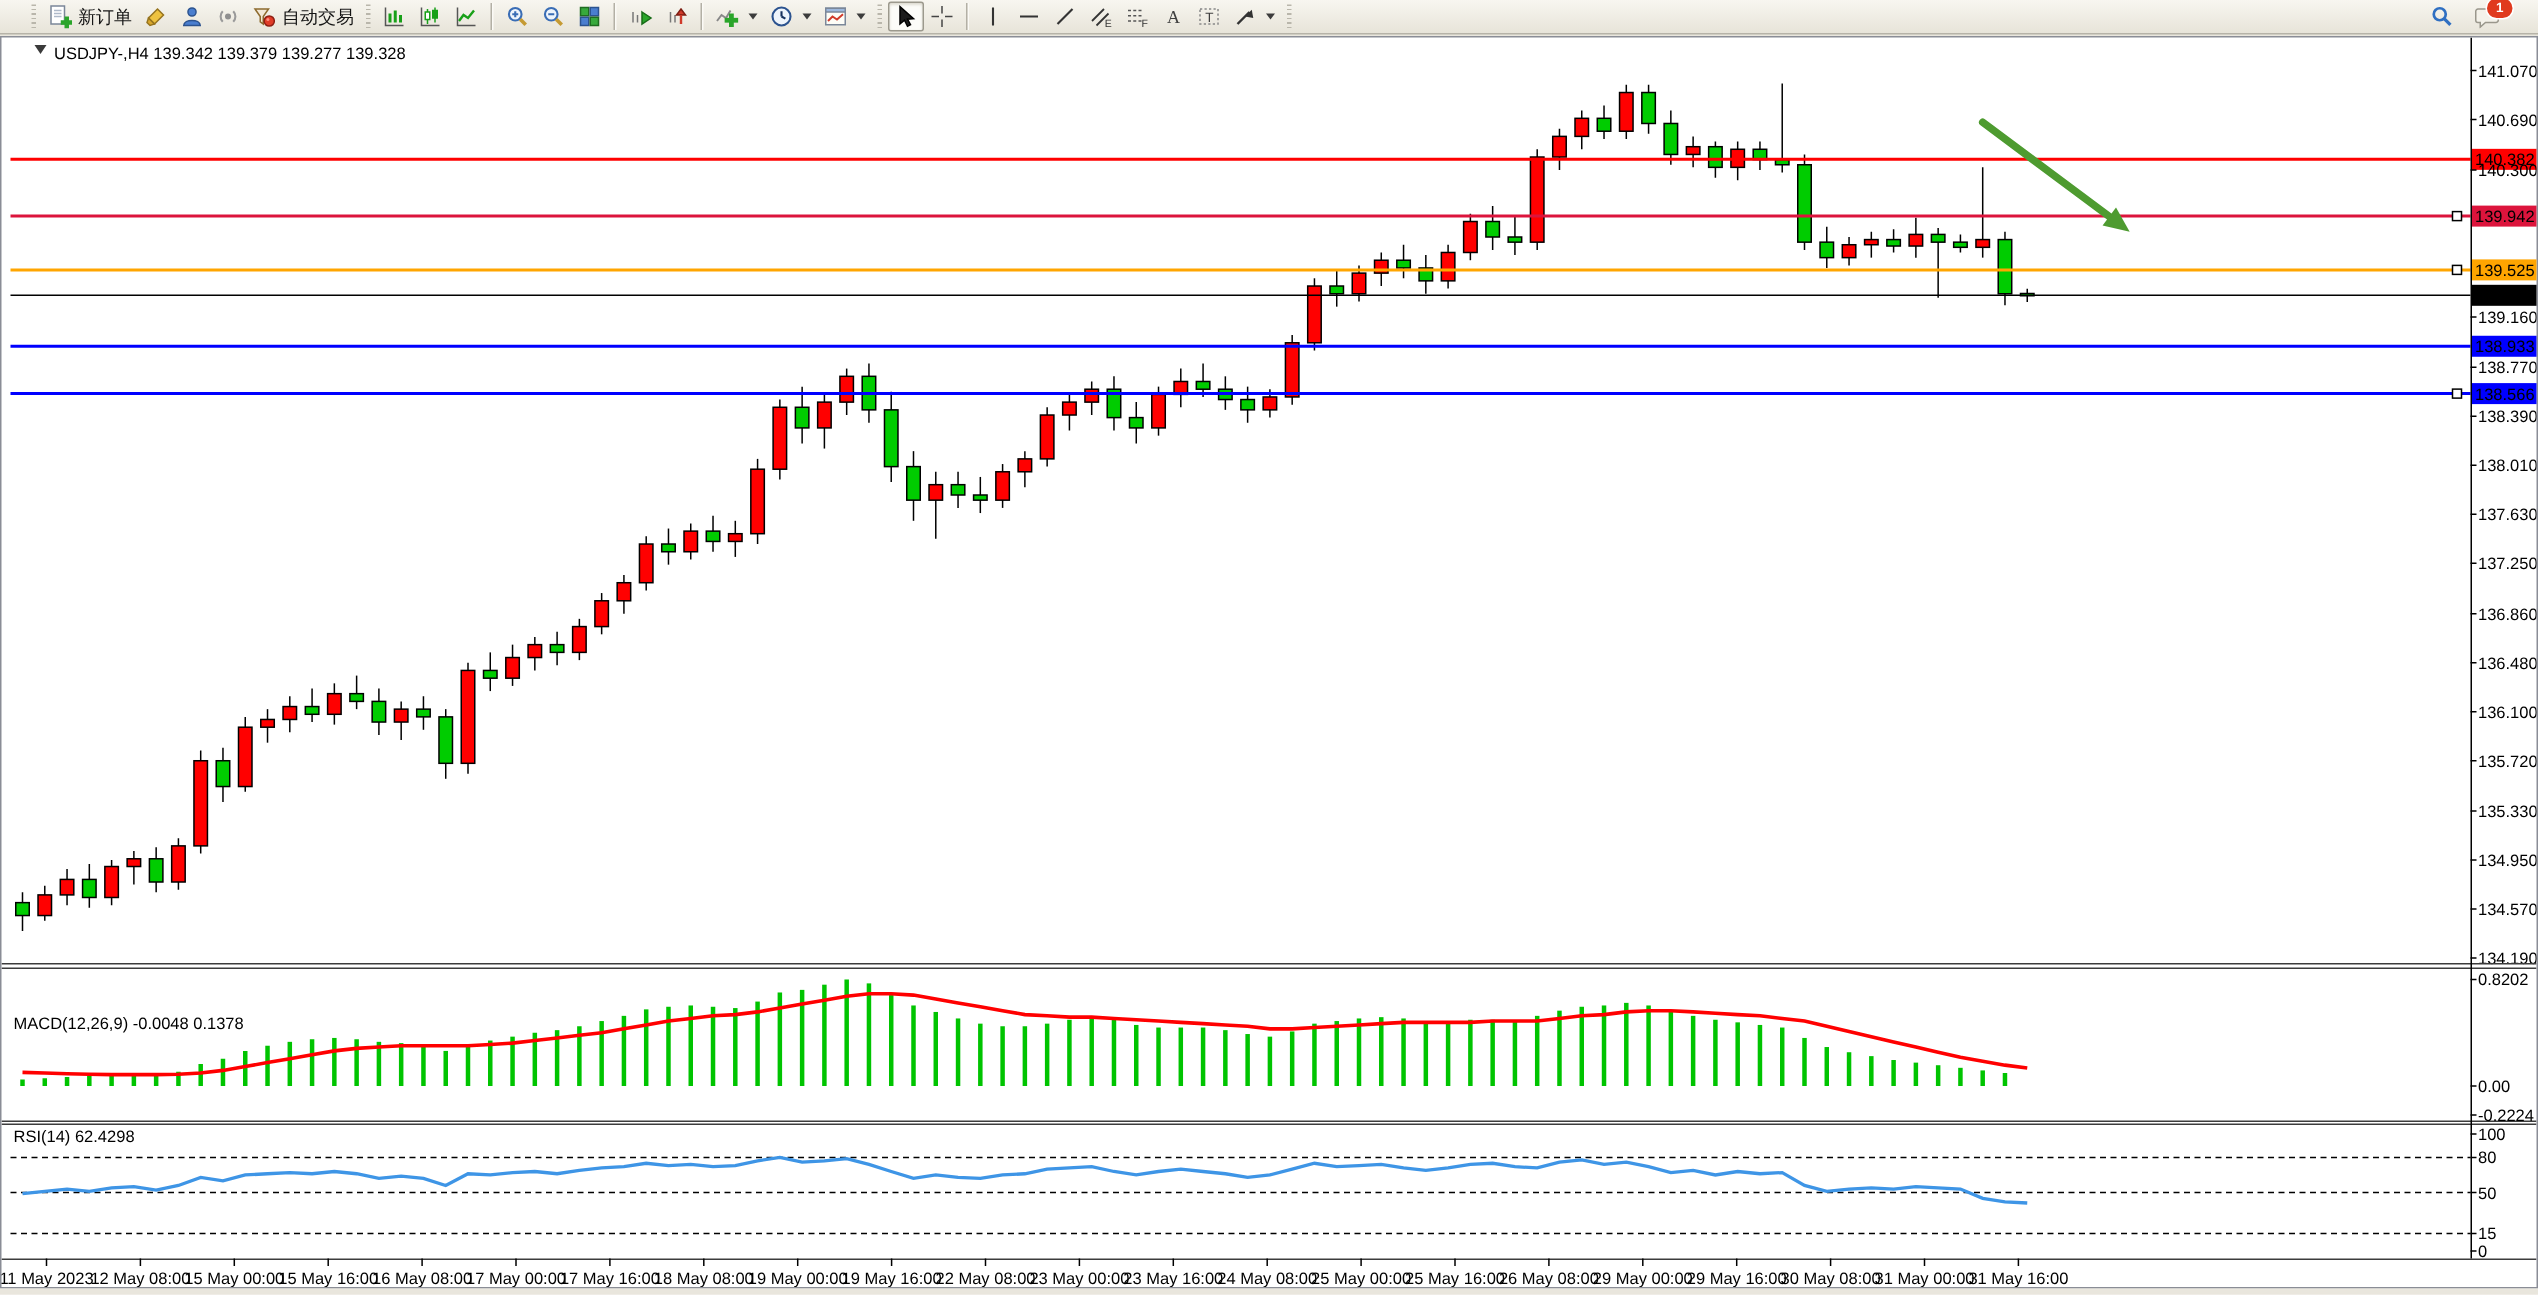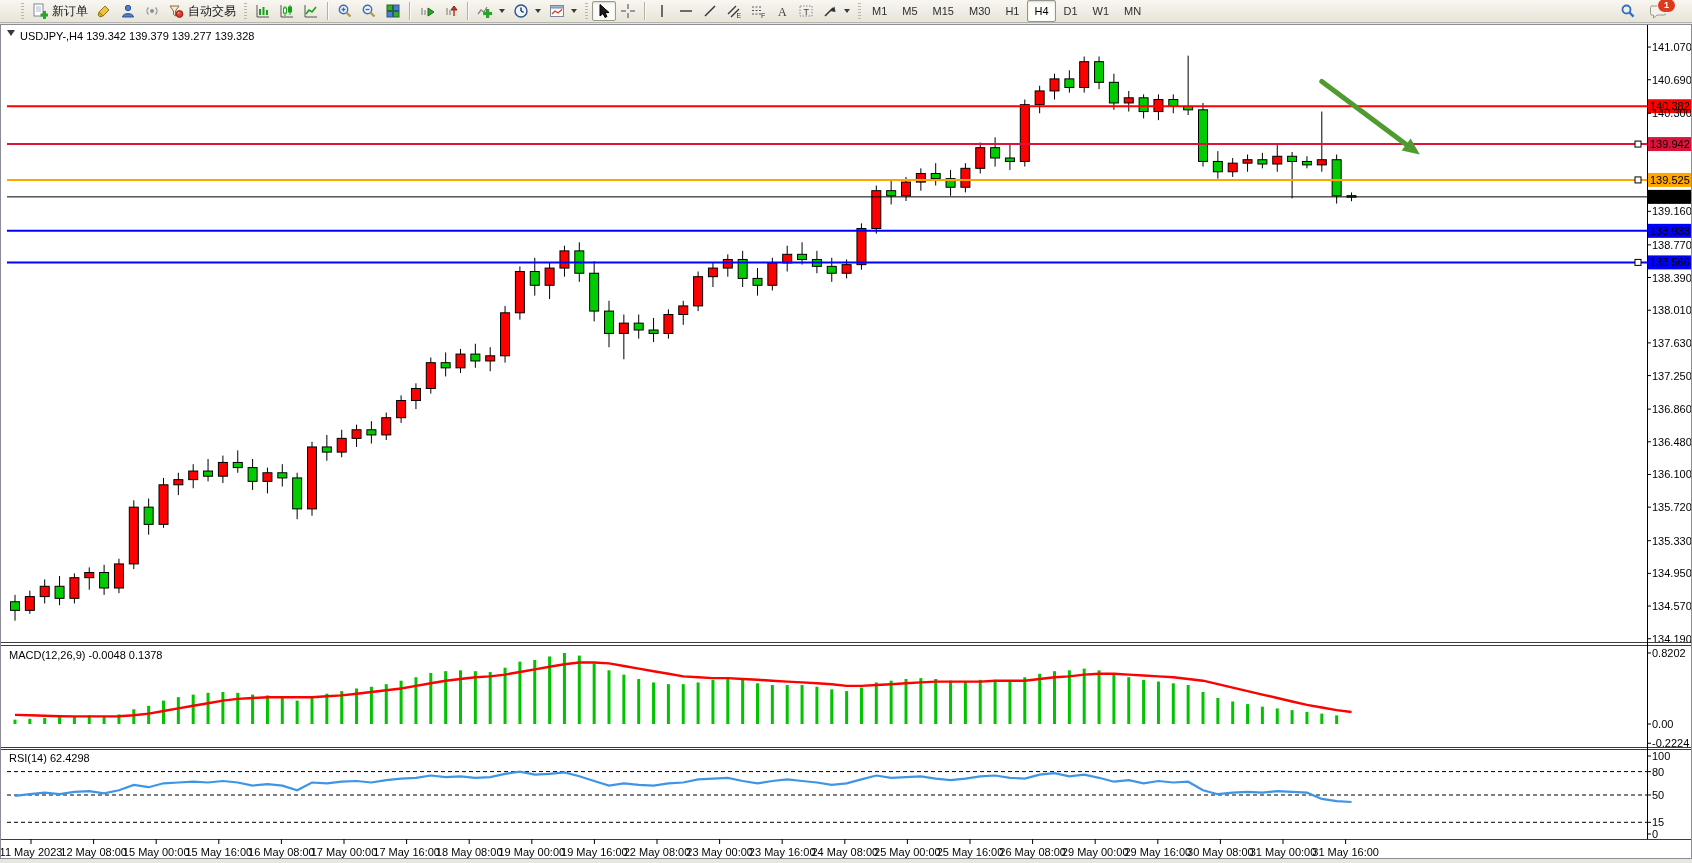--- a/index.html
+++ b/index.html
@@ -39,21 +39,21 @@
     padding:0 2px;border:1px solid #fff;
   }
   
   .chart-window{
     position:absolute;left:0;top:24px;width:1692px;height:835px;background:#fff;
     border:1px solid #8a8d96;box-sizing:border-box;
   }
   #chart-svg{position:absolute;left:0;top:0}
   #chart-svg text{font-family:"Liberation Sans",sans-serif;font-size:11px;fill:#000}
   .pane-label{position:absolute;font-size:11px;color:#000;white-space:nowrap;z-index:5}
-  .chart-title{position:absolute;left:6px;top:5px;font-size:11px;color:#000;display:flex;align-items:flex-start;gap:5px;z-index:5}
+  .chart-title{position:absolute;left:22px;top:5px;font-size:11px;color:#000;display:flex;align-items:flex-start;gap:5px;z-index:5}
   .collapse-tri{width:0;height:0;border-left:4px solid transparent;border-right:4px solid transparent;border-top:6px solid #3a3a3a}
   .bottom-strip{position:absolute;left:0;top:859px;width:1692px;height:4px;background:#e9e6dd}
 </style>
 </head>
 <body>
 
 <div class="toolbar">
   <div class="tb-grip"></div>
 
   <div class="tb-btn">
@@ -308,31 +308,20 @@
       <svg width="16" height="16" viewBox="0 0 16 16">
           <line x1="3" y1="13" x2="11" y2="5" stroke="#333" stroke-width="1.6"></line>
           <polygon points="12.5,3.5 13.5,9 8,8" fill="#333"></polygon>
         </svg>
     </span>
     <span class="dd-arrow"></span>
   </div>
 
   <div class="tb-grip"></div>
 
-  <div class="tf-group" id="tf-group">
-      <div class="tf-btn">M1</div>
-      <div class="tf-btn">M5</div>
-      <div class="tf-btn">M15</div>
-      <div class="tf-btn">M30</div>
-      <div class="tf-btn">H1</div>
-      <div class="tf-btn active">H4</div>
-      <div class="tf-btn">D1</div>
-      <div class="tf-btn">W1</div>
-      <div class="tf-btn">MN</div>
-    </div>
 
   <div class="tb-right">
     <div class="tb-btn">
       <span class="ico">
         <svg width="16" height="16" viewBox="0 0 16 16">
             <circle cx="6.5" cy="6.5" r="4" fill="none" stroke="#2f6fc2" stroke-width="1.8"></circle>
             <line x1="9.6" y1="9.6" x2="13.6" y2="13.6" stroke="#2f6fc2" stroke-width="2.2"></line>
           </svg>
       </span>
     </div>
@@ -345,21 +334,21 @@
       <span class="badge">1</span>
     </div>
   </div>
 </div>
 
 <div class="chart-window">
   <div class="chart-title">
     <span class="collapse-tri"></span>
     <span>USDJPY-,H4  139.342 139.379 139.277 139.328</span>
   </div>
-  <div class="pane-label" style="left:8px;top:624px">MACD(12,26,9) -0.0048 0.1378</div>
+  <div class="pane-label" style="left:8px;top:652px">MACD(12,26,9) -0.0048 0.1378</div>
   <div class="pane-label" style="left:8px;top:727px">RSI(14) 62.4298</div>
   <svg id="chart-svg" width="1690" height="833">
       <g>
         <line x1="14" y1="569.880000000001" x2="14" y2="595.6799999999996" stroke="#000000" stroke-width="1"></line>
         <rect x="9.5" y="576.7599999999998" width="9" height="8.599999999999454" fill="#00cc00" stroke="#000" stroke-width="1"></rect>
         <line x1="28.85" y1="565.5800000000002" x2="28.85" y2="588.800000000001" stroke="#000000" stroke-width="1"></line>
         <rect x="24.35" y="571.5999999999995" width="9" height="13.759999999999764" fill="#ff0000" stroke="#000" stroke-width="1"></rect>
         <line x1="43.7" y1="554.4000000000005" x2="43.7" y2="578.4800000000006" stroke="#000000" stroke-width="1"></line>
         <rect x="39.2" y="561.2799999999991" width="9" height="10.320000000000391" fill="#ff0000" stroke="#000" stroke-width="1"></rect>
         <line x1="58.55" y1="550.9600000000012" x2="58.55" y2="580.199999999999" stroke="#000000" stroke-width="1"></line>

